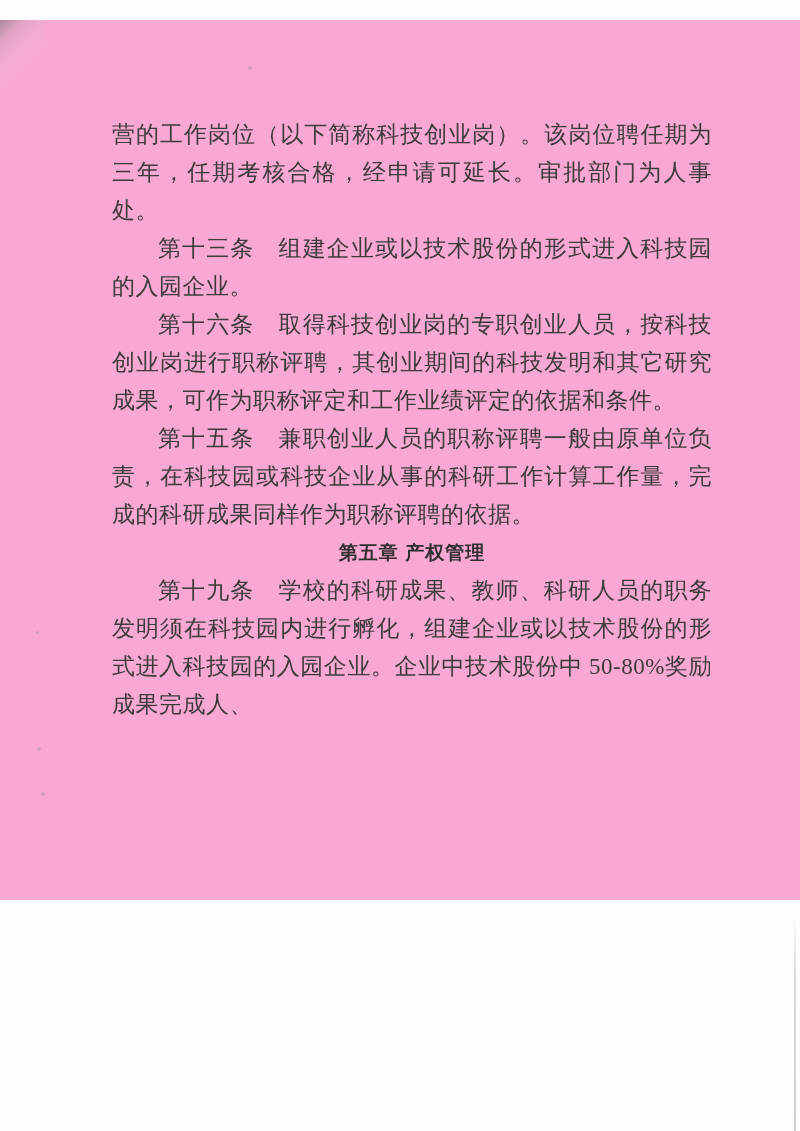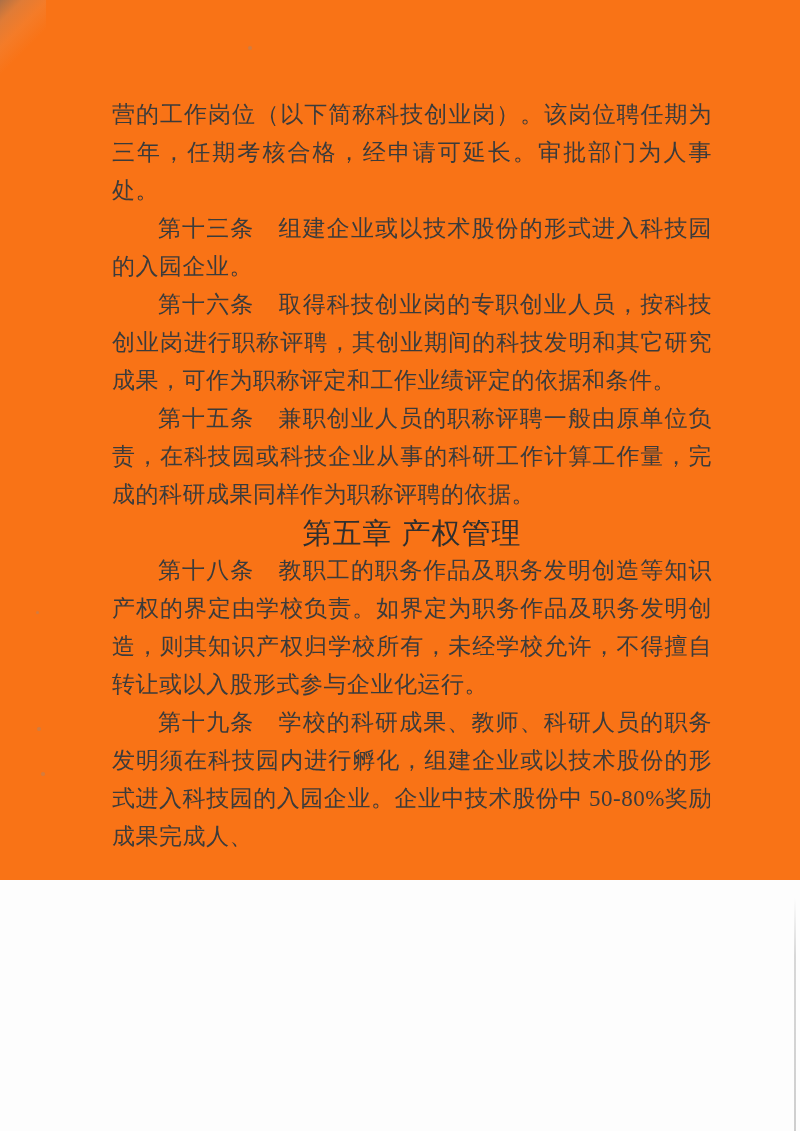--- a/index.html
+++ b/index.html
@@ -7,22 +7,23 @@
     padding: 0;
     width: 800px;
     height: 1131px;
     background: #fdfdfd;
     overflow: hidden;
   }
   .page {
     position: relative;
     width: 800px;
     height: 880px;
-    background: #f97316;
+    background: #f9a8d4;
     font-family: "Liberation Serif", "DejaVu Serif", serif;
+    margin-top: 20px;
   }
   .content {
     position: absolute;
     left: 112px;
     top: 96px;
     width: 600px;
     color: #3b3b3b;
     font-size: 23px;
     line-height: 38px;
     text-align: justify;
@@ -30,23 +31,23 @@
   }
   .para {
     margin: 0;
     text-justify: inter-ideograph;
   }
   .para.indent {
     text-indent: 2em;
   }
   .chapter-heading {
     margin: 0;
-    font-size: 29px;
+    font-size: 19px;
     line-height: 38px;
-    font-weight: 400;
+    font-weight: 700;
     text-align: center;
     text-indent: 0;
     color: #2f2f2f;
     font-family: "Liberation Sans", "DejaVu Sans", sans-serif;
     letter-spacing: 1px;
   }
   
   .corner-smudge {
     position: absolute;
     left: 0;
@@ -95,18 +96,17 @@
     <p class="para indent">第十三条　组建企业或以技术股份的形式进入科技园的入园企业。</p>
 
 
     <p class="para indent">第十六条　取得科技创业岗的专职创业人员，按科技创业岗进行职称评聘，其创业期间的科技发明和其它研究成果，可作为职称评定和工作业绩评定的依据和条件。</p>
 
     <p class="para indent">第十五条　兼职创业人员的职称评聘一般由原单位负责，在科技园或科技企业从事的科研工作计算工作量，完成的科研成果同样作为职称评聘的依据。</p>
 
     <h2 class="chapter-heading">第五章 产权管理</h2>
 
 
-    <p class="para indent">第十八条　教职工的职务作品及职务发明创造等知识产权的界定由学校负责。如界定为职务作品及职务发明创造，则其知识产权归学校所有，未经学校允许，不得擅自转让或以入股形式参与企业化运行。</p>
 
     <p class="para indent">第十九条　学校的科研成果、教师、科研人员的职务发明须在科技园内进行孵化，组建企业或以技术股份的形式进入科技园的入园企业。企业中技术股份中 50-80%奖励成果完成人、</p>
   </div>
 
 </div>
 
 </body></html>

